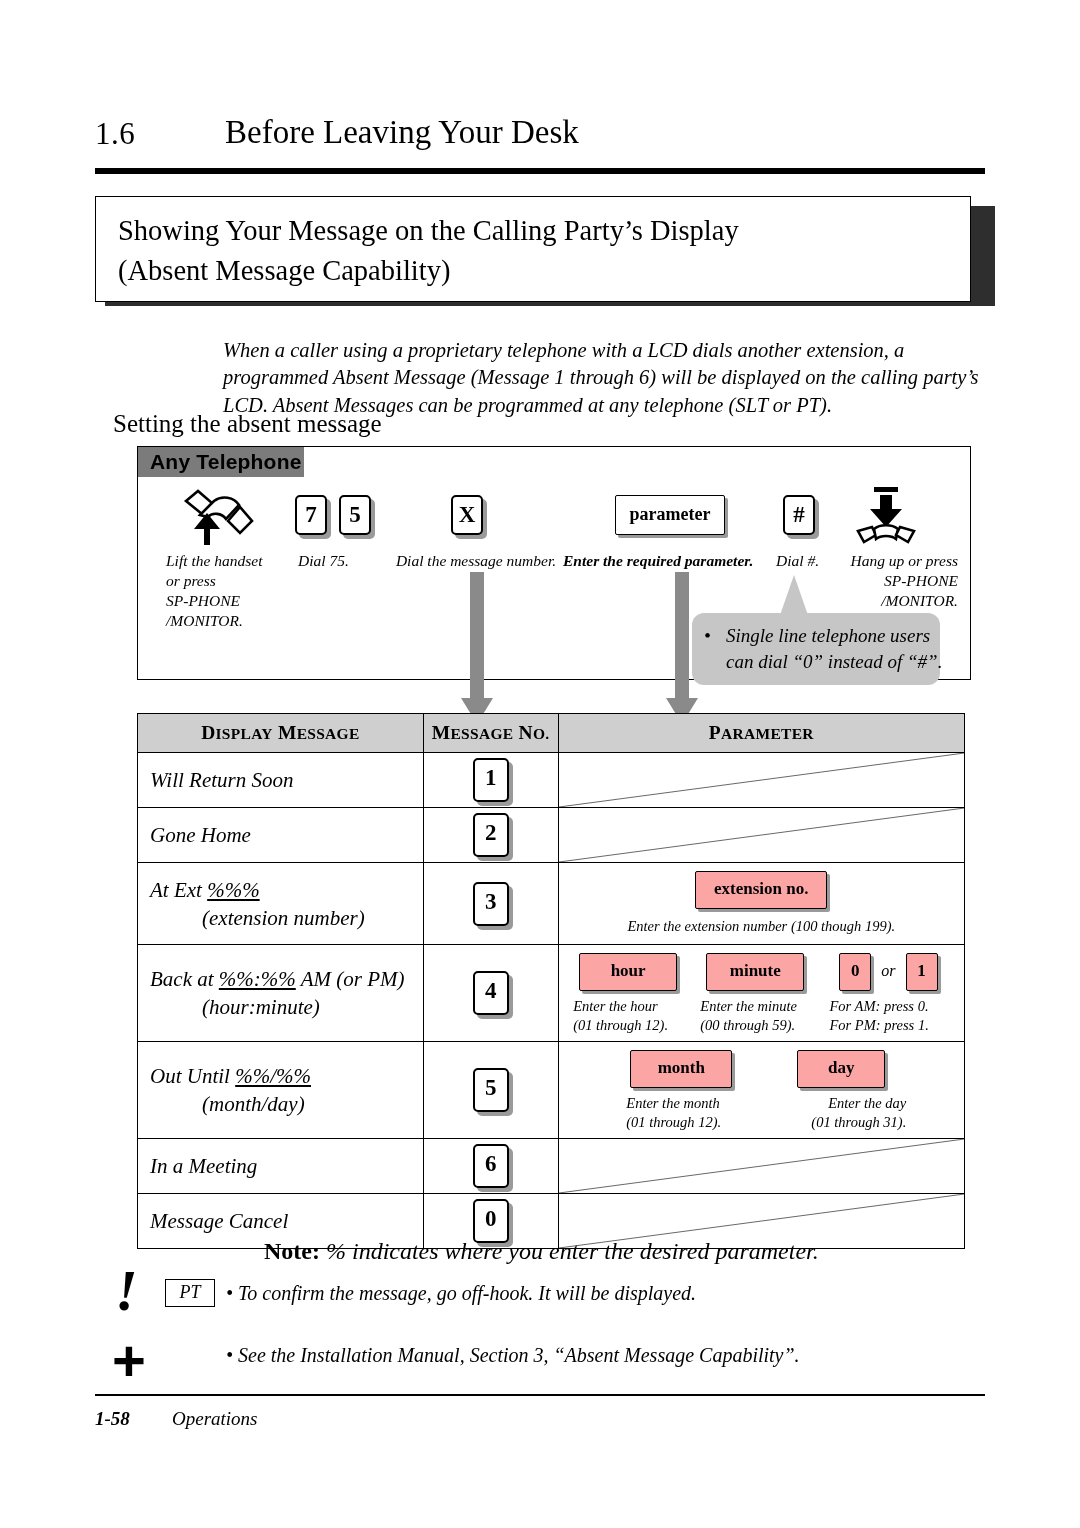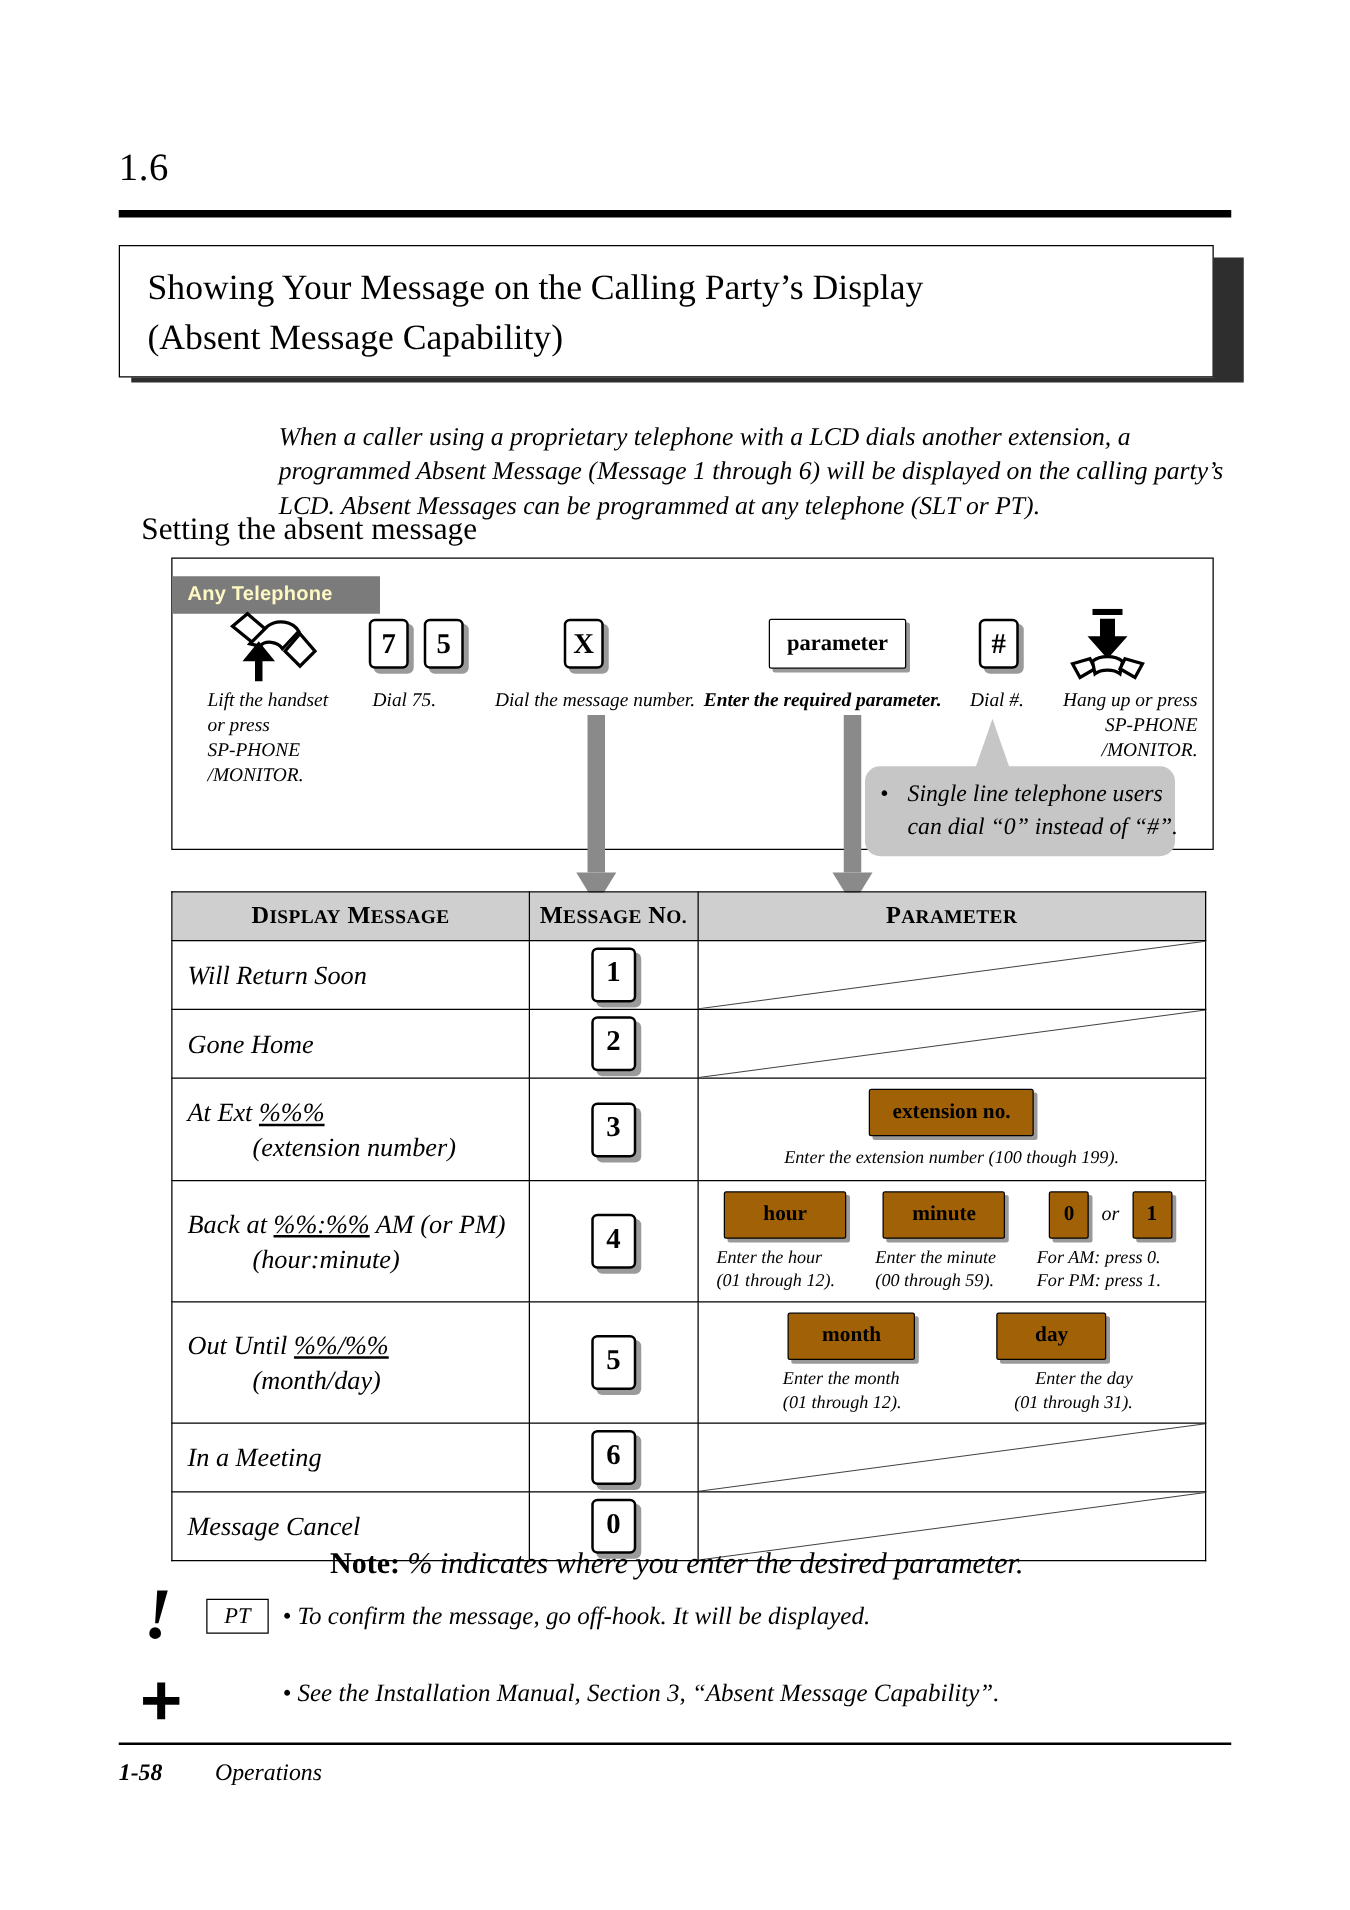--- a/index.html
+++ b/index.html
@@ -26,21 +26,21 @@
   .feat div{font-size:28.5px;line-height:40px;}
 
   
   .intro{position:absolute;left:223px;top:300px;width:780px;font-style:italic;font-size:20.5px;line-height:27.5px;}
 
   
   .subhead{position:absolute;left:113px;top:394px;font-size:25px;}
 
   
   .panel{position:absolute;left:137px;top:430px;width:832px;height:232px;border:1.4px solid #000;background:#fff;}
-  .tab{position:absolute;left:0px;top:0px;width:166px;height:30px;background:#7b7b7b;color:#fef9c3;font-family:"Liberation Sans",sans-serif;font-weight:bold;font-size:16px;line-height:30px;padding-left:12px;box-sizing:border-box;letter-spacing:.2px;margin-top:14px;}
+  .tab{position:absolute;left:0px;top:0px;width:166px;height:30px;background:#7b7b7b;color:#000000;font-family:"Liberation Sans",sans-serif;font-weight:bold;font-size:21px;line-height:30px;padding-left:12px;box-sizing:border-box;letter-spacing:.2px;}
 
   
   .key{position:absolute;box-sizing:border-box;border:2.6px solid #000;border-radius:5px;background:#fff;
        font-family:"Liberation Serif",serif;font-weight:bold;text-align:center;
        box-shadow:4px 4px 0 #9a9a9a;}
   .key.thin{border-width:1.4px;border-radius:2px;box-shadow:3px 3px 0 #9a9a9a;}
   .key.k1{width:32px;height:40px;font-size:23px;line-height:36px;}
   .key.wide{height:40px;font-size:18px;line-height:36px;}
 
   .cap{position:absolute;font-style:italic;font-size:15.5px;line-height:20px;}
@@ -70,21 +70,21 @@
   .msgtxt{font-style:italic;font-size:21px;line-height:28px;padding:8px 0 8px 12px;}
   .msgtxt .i2{display:block;padding-left:52px;}
   .u{text-decoration:underline;}
   .nokey{display:inline-block;width:32px;height:40px;border:2.6px solid #000;border-radius:5px;background:#fff;
           font-weight:bold;font-size:23px;line-height:36px;text-align:center;box-shadow:4px 4px 0 #9a9a9a;}
 
   .parcell{position:relative;}
   .diag{display:block;width:100%;height:100%;position:absolute;left:0;top:0;}
 
   .pwrap{position:relative;padding:8px 0 8px 0;text-align:center;}
-  .pbox{display:inline-block;border:1.4px solid #000;border-radius:2px;background:#a16207;
+  .pbox{display:inline-block;border:1.4px solid #000;border-radius:2px;background:#fca5a5;
         font-weight:bold;font-size:17px;line-height:34px;height:36px;text-align:center;box-shadow:3px 3px 0 #9a9a9a;}
   .pcap{font-style:italic;font-size:14.5px;line-height:19px;text-align:center;}
 
   
   .note{position:absolute;left:264px;top:1222px;font-size:24px;font-style:italic;}
   .note b{font-style:normal;}
   .bang{position:absolute;left:115px;top:1246px;font-size:58px;font-weight:bold;font-style:italic;font-family:"Liberation Serif",serif;line-height:58px;}
   .plus{position:absolute;left:112px;top:1316px;font-size:58px;font-weight:bold;line-height:58px;font-family:"Liberation Sans",sans-serif;}
   .ptbadge{position:absolute;left:165px;top:1263px;width:48px;height:26px;border:1.4px solid #000;text-align:center;font-style:italic;font-size:18px;line-height:25px;}
   .nline{position:absolute;font-style:italic;font-size:20px;line-height:26px;}
@@ -94,20 +94,21 @@
   .fpage{position:absolute;left:95px;top:1392px;font-size:19px;font-style:italic;font-weight:bold;}
   .fsec{position:absolute;left:172px;top:1392px;font-size:19px;font-style:italic;}
 </style>
 </head>
 <body>
 
 <div class="page">
 
   <div class="head">
     <span class="num">1.6</span>
+    <span class="ttl">Before Leaving Your Desk</span>
   </div>
   <div class="head-rule"></div>
 
   <div class="featwrap">
     <div class="featshadow"></div>
     <div class="feat">
       <div>Showing Your Message on the Calling Party’s Display</div>
       <div>(Absent Message Capability)</div>
     </div>
   </div>

